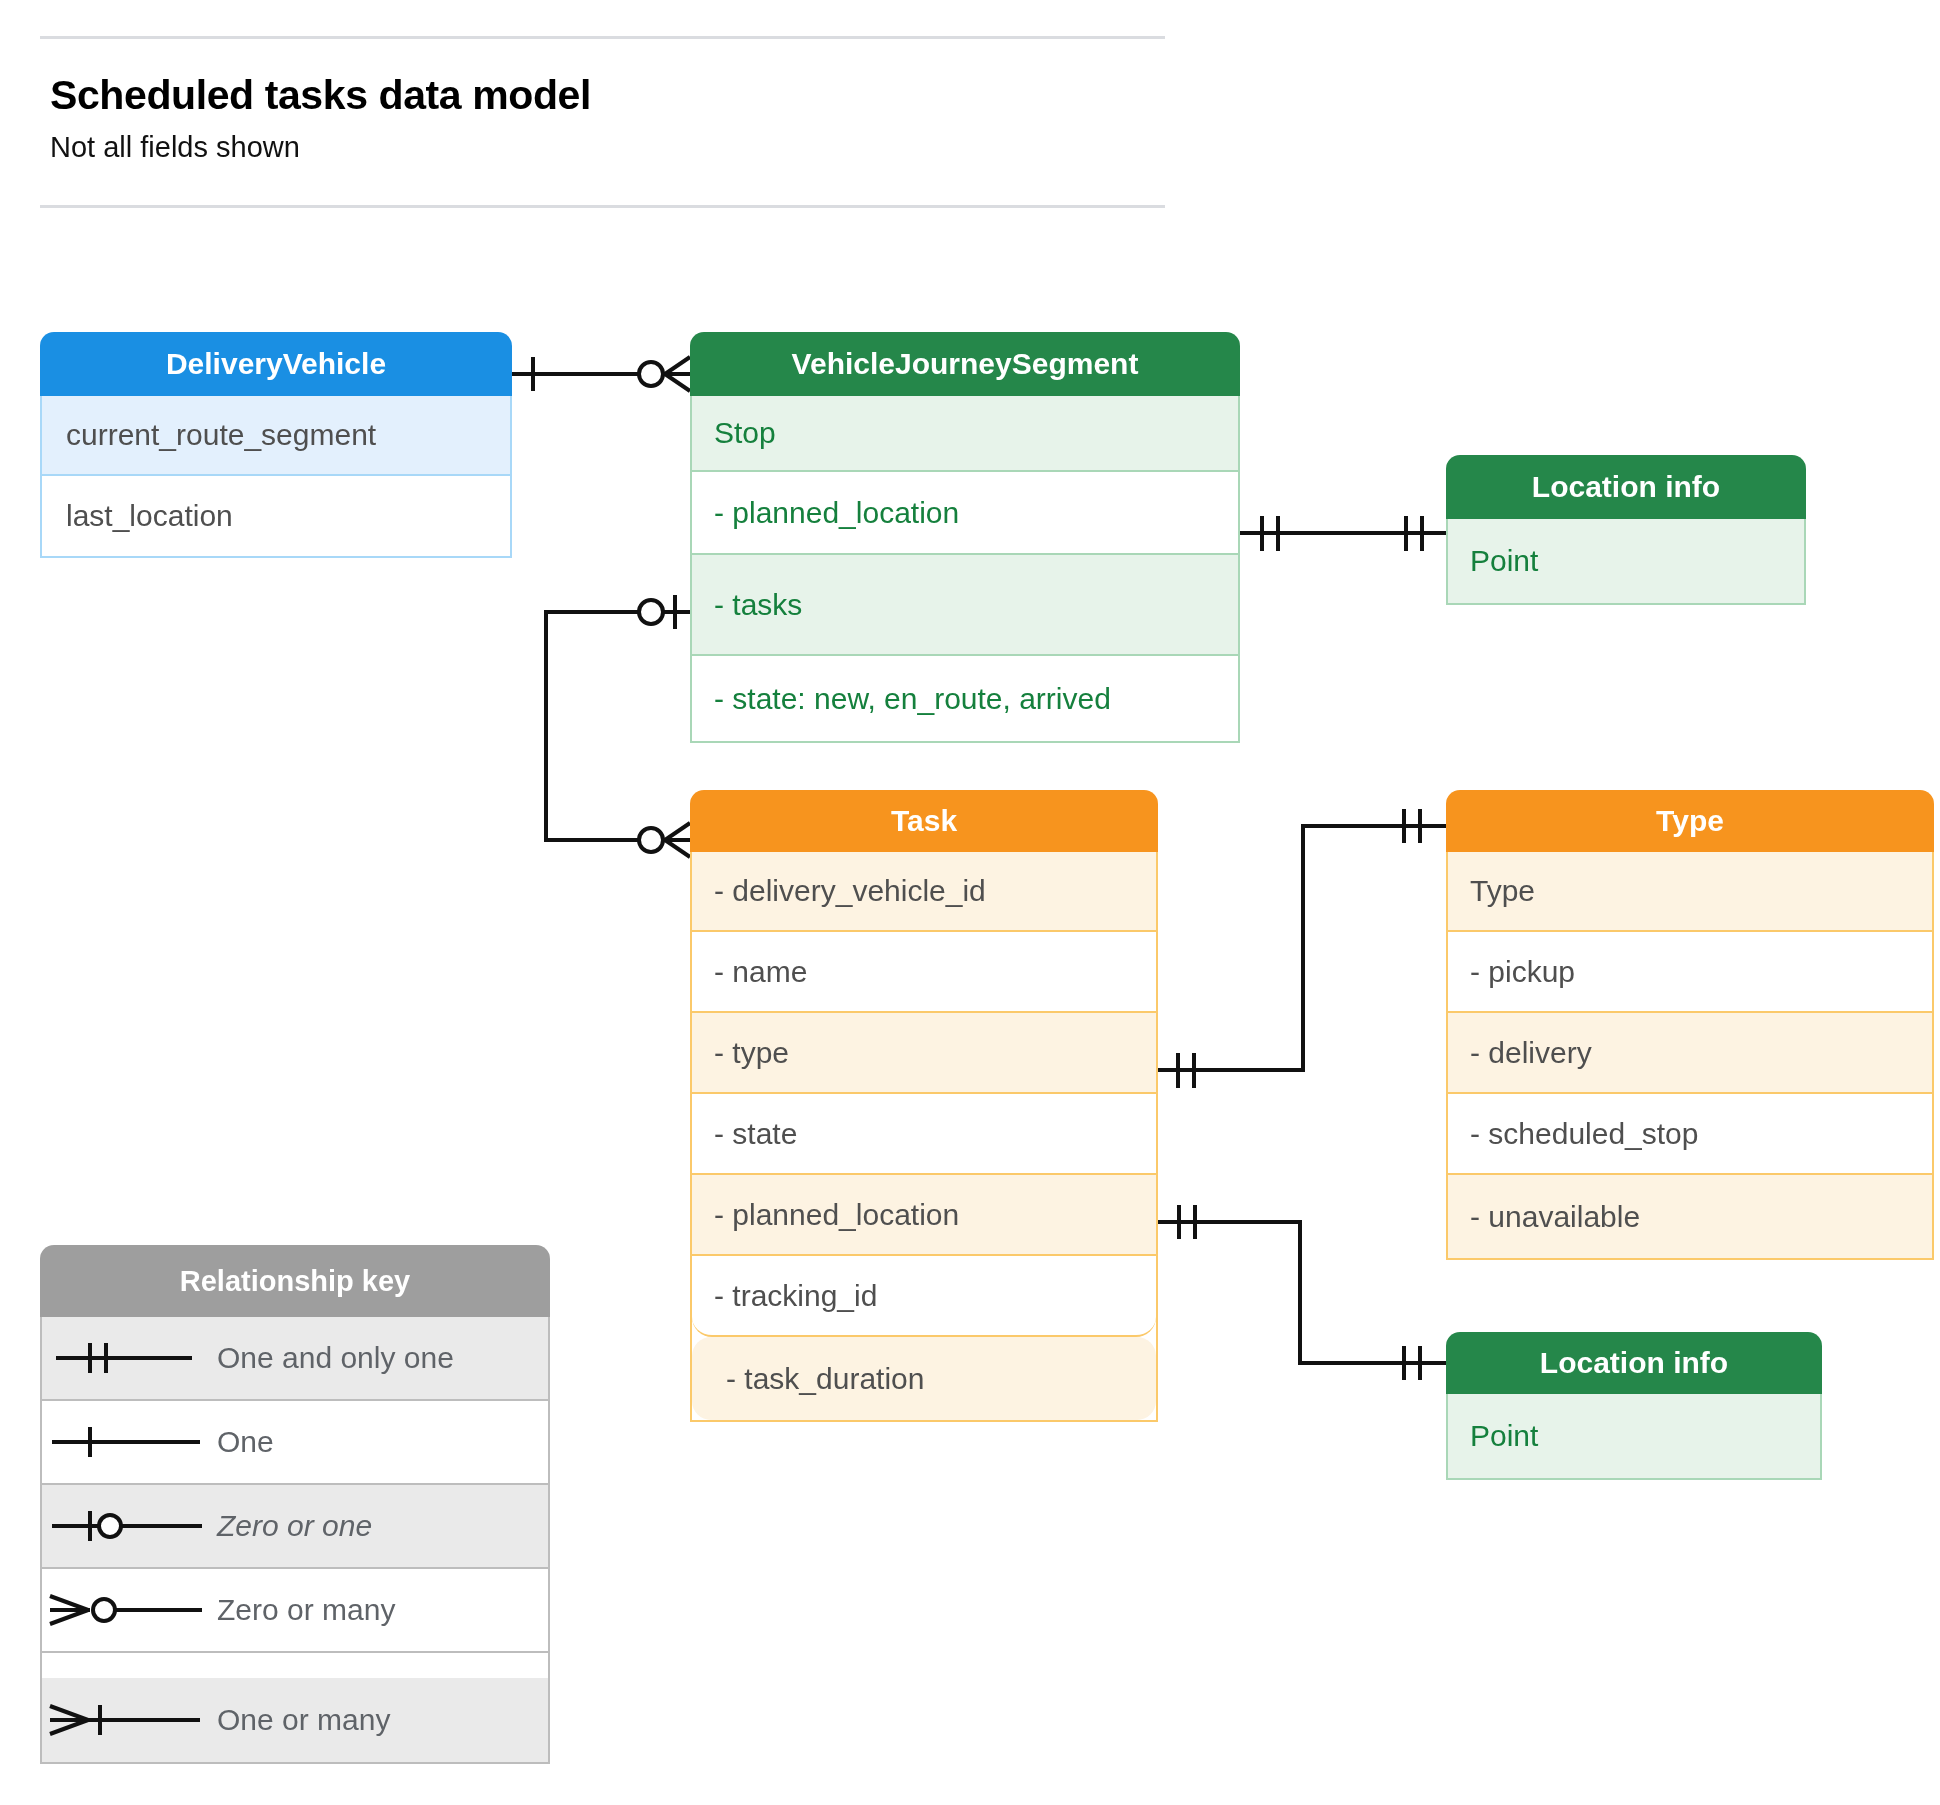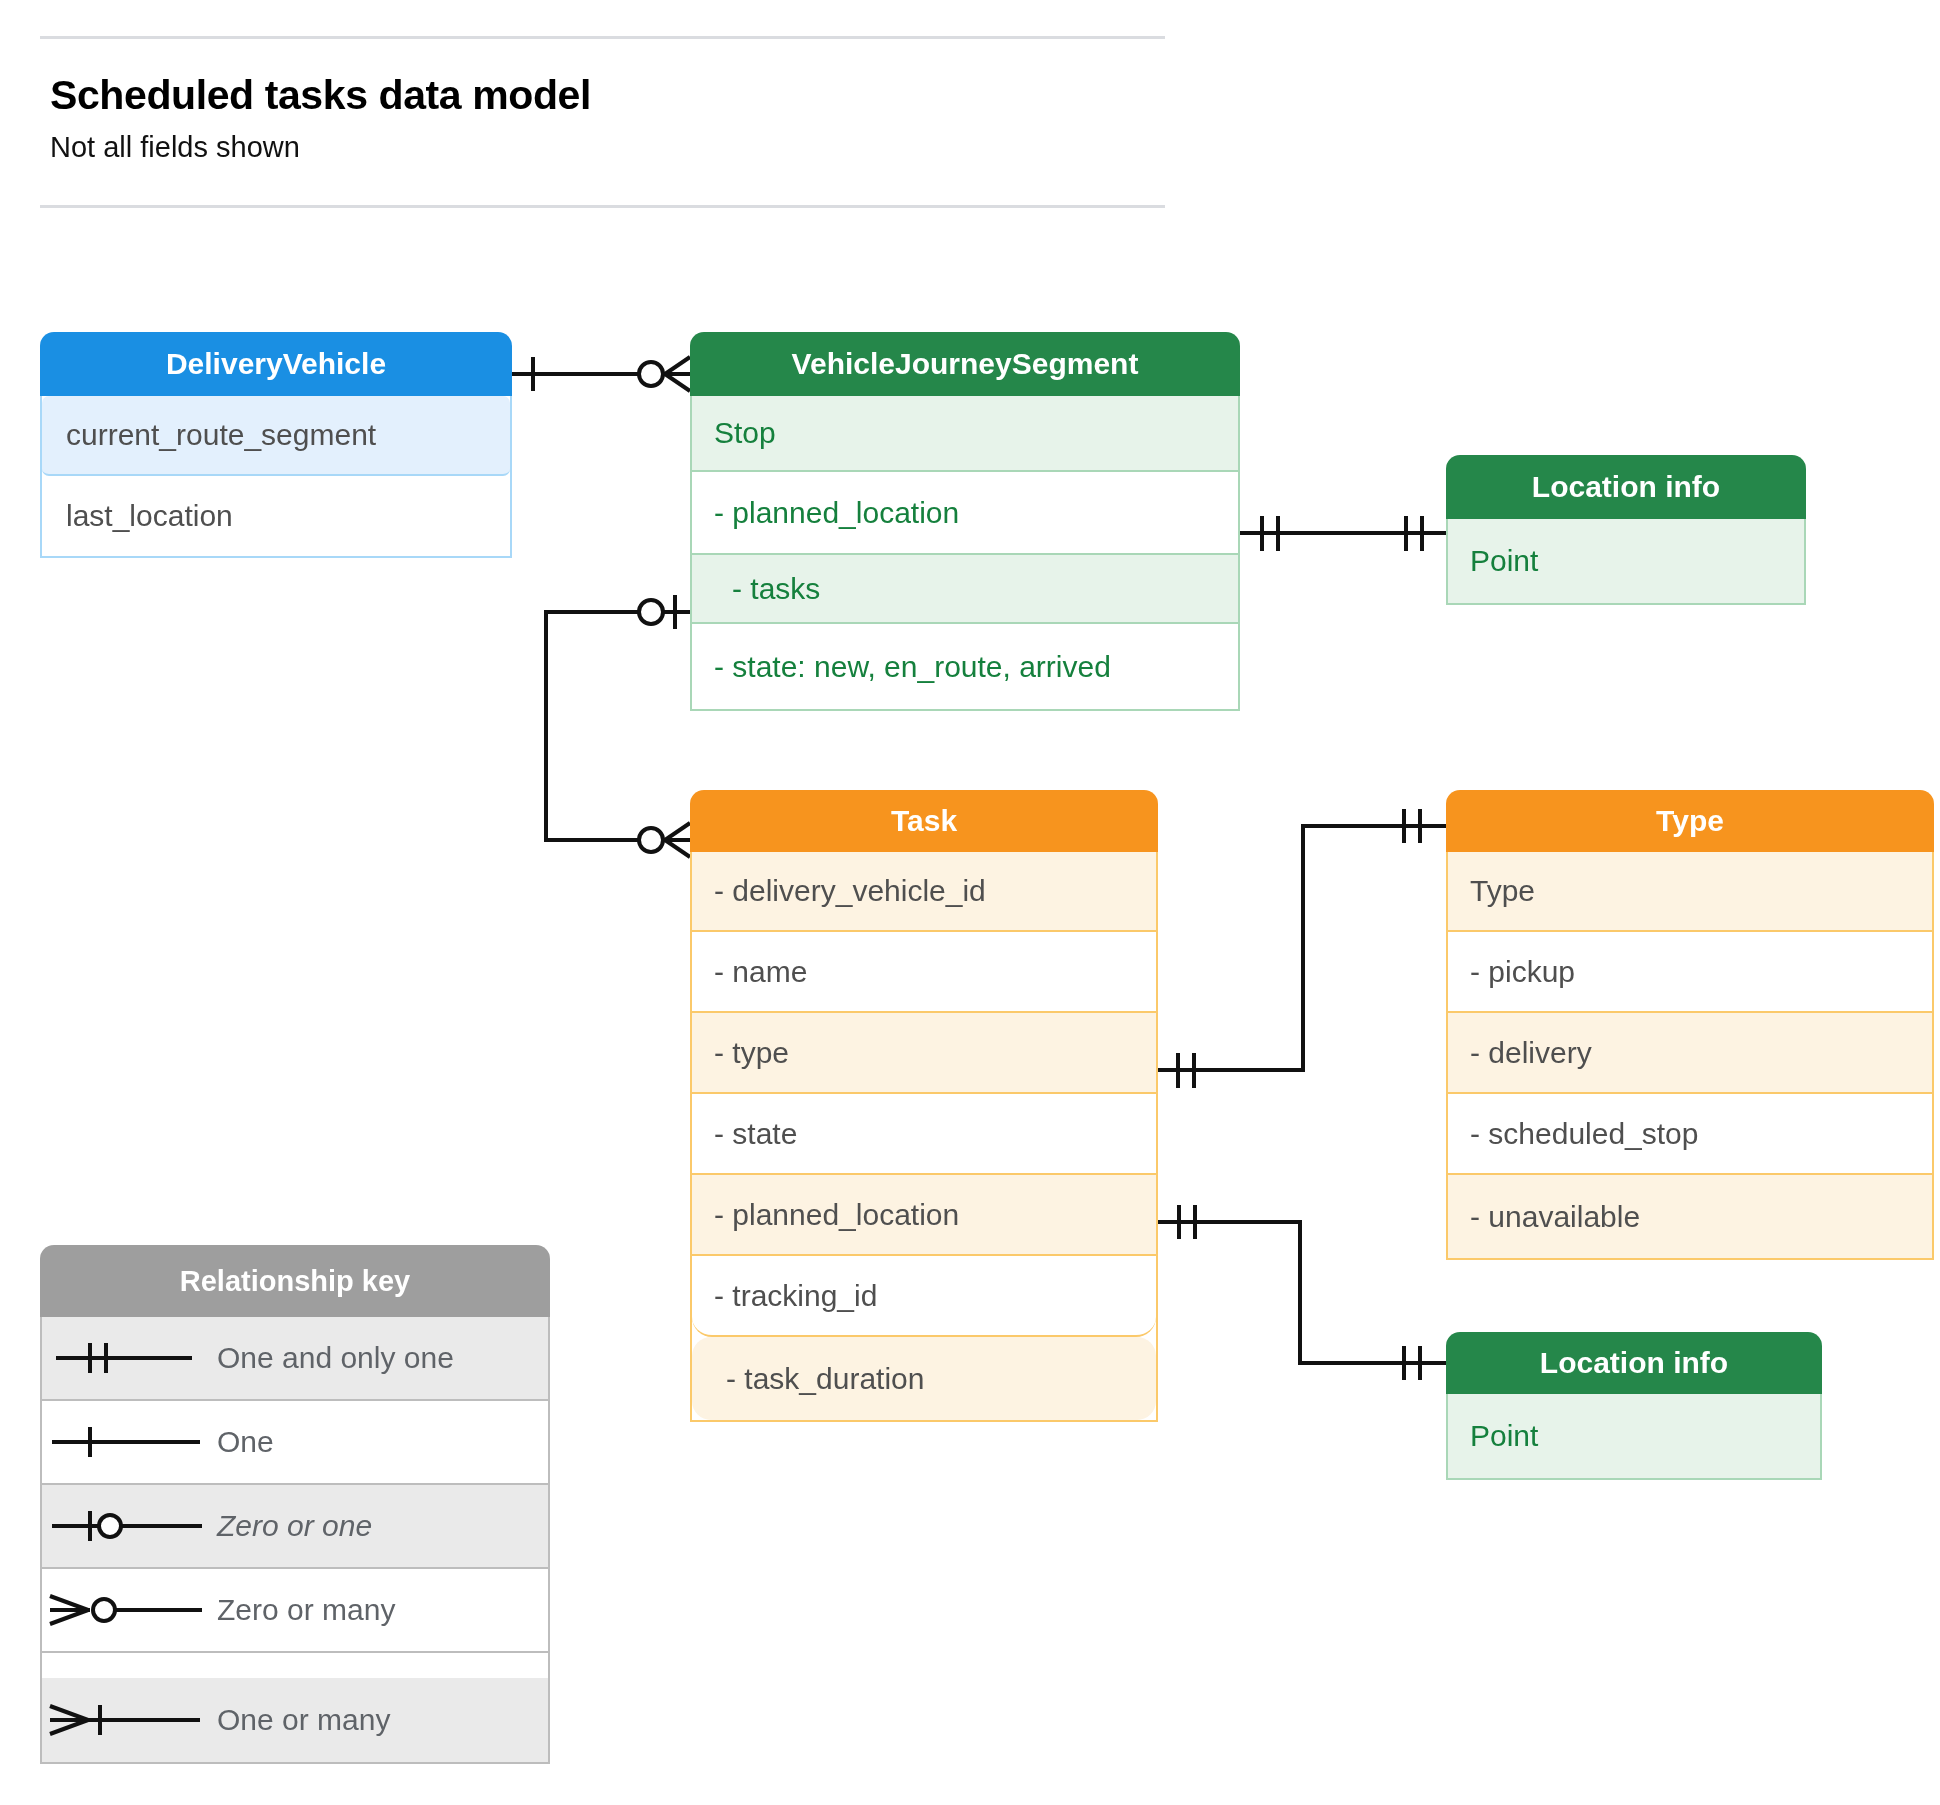--- a/index.html
+++ b/index.html
@@ -67,21 +67,21 @@
     box-sizing: border-box;
     display: flex;
     align-items: center;
     white-space: nowrap;
     overflow: hidden;
   }
 
   
   .e-blue .entity-header { background: #1a8fe3; }
   .e-blue .entity-body   { border: 2px solid #a8d8f8; border-top: none; }
-  .e-blue .row           { border-bottom: 2px solid #a8d8f8; color: #4f4f4f; border-radius: 7px; }
+  .e-blue .row           { border-bottom: 2px solid #a8d8f8; color: #4f4f4f; }
   .e-blue .row:last-child{ border-bottom: none; }
   .e-blue .row.alt       { background: #e3f0fd; }
 
   
   .e-green .entity-header { background: #25874a; }
   .e-green .entity-body   { border: 2px solid #a9d7b7; border-top: none; }
   .e-green .row           { border-bottom: 2px solid #a9d7b7; color: #15803d; }
   .e-green .row:last-child{ border-bottom: none; }
   .e-green .row.alt       { background: #e7f3ea; }
 
@@ -175,21 +175,21 @@
     <div class="row alt" style="height:80px; font-size:30px; padding-left:24px;">current_route_segment</div>
     <div class="row" style="height:80px; font-size:30px; padding-left:24px;">last_location</div>
   </div>
 </div>
 
 <div class="entity e-green" style="left:690px; top:332px; width:550px;">
   <div class="entity-header" style="height:64px; font-size:30px;">VehicleJourneySegment</div>
   <div class="entity-body">
     <div class="row alt" style="height:76px; font-size:30px; padding-left:22px;">Stop</div>
     <div class="row" style="height:83px; font-size:30px; padding-left:22px;">-  planned_location</div>
-    <div class="row alt" style="height:69px; font-size:30px; padding-left:40px;">- tasks</div>
+    <div class="row alt" style="height:101px; font-size:30px; padding-left:22px;">- tasks</div>
     <div class="row" style="height:85px; font-size:30px; padding-left:22px;">- state: new, en_route, arrived</div>
   </div>
 </div>
 
 <div class="entity e-green" style="left:1446px; top:455px; width:360px;">
   <div class="entity-header" style="height:64px; font-size:30px;">Location info</div>
   <div class="entity-body">
     <div class="row alt" style="height:84px; font-size:30px; padding-left:22px;">Point</div>
   </div>
 </div>

